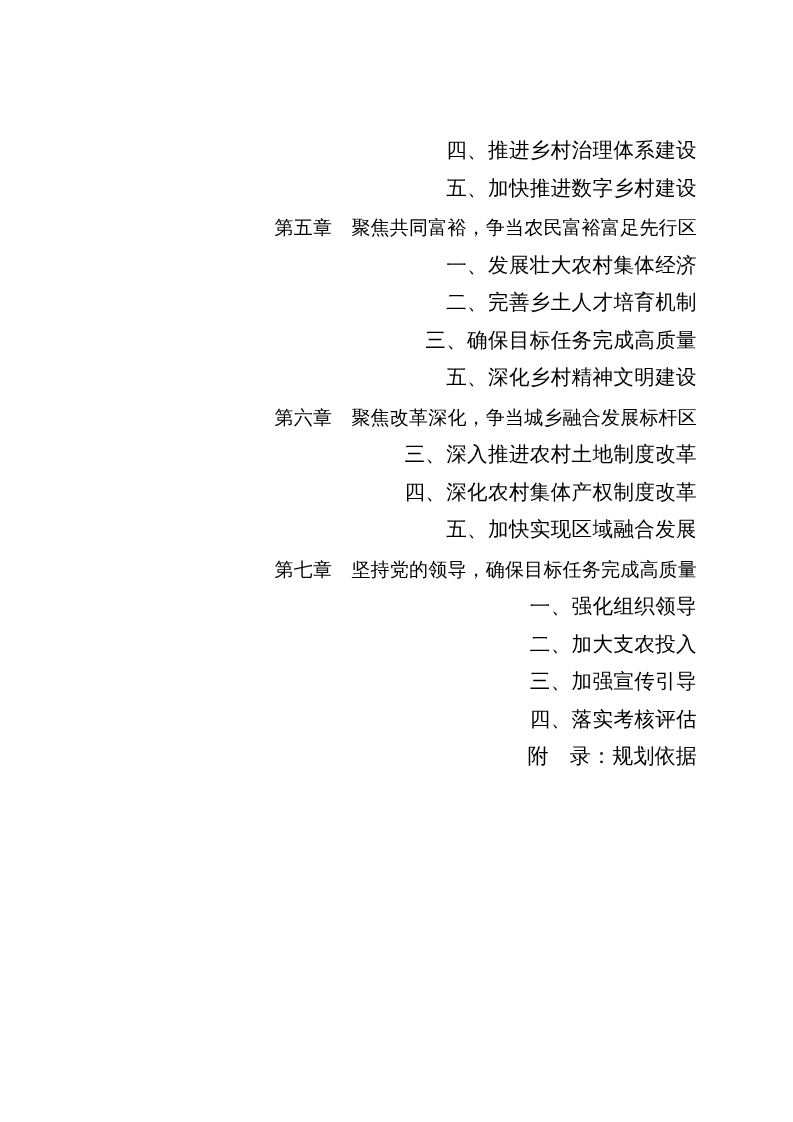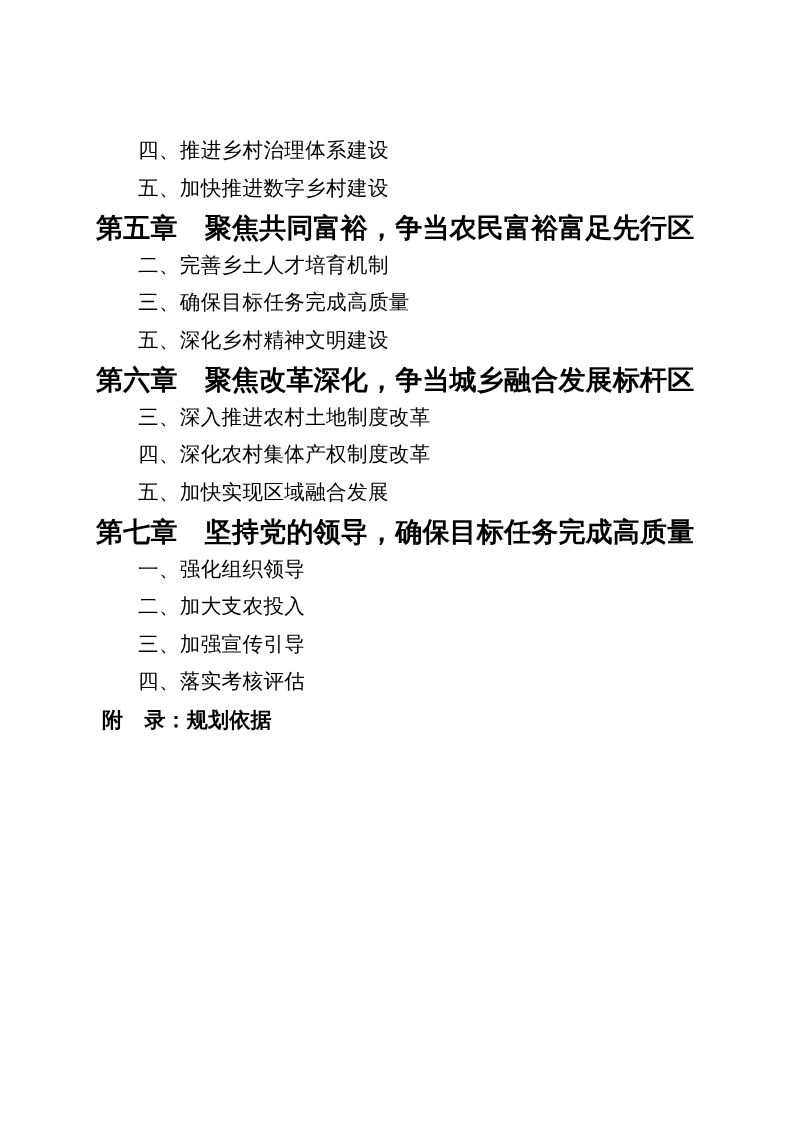--- a/index.html
+++ b/index.html
@@ -13,60 +13,62 @@
     font-family: "DejaVu Serif", "Liberation Serif", serif;
     color: #000000;
     overflow: hidden;
   }
   .page {
     position: relative;
     width: 793px;
     height: 820px;
     box-sizing: border-box;
     padding: 132px 96px 0 96px;
+    text-align: right;
   }
   .toc {
     display: block;
   }
   .toc-line {
     line-height: 37.5px;
     white-space: pre;
     letter-spacing: 0.4px;
   }
   
   .level-sub {
     padding-left: 42px;
     font-size: 20.5px;
     font-weight: normal;
   }
   
   .level-chapter {
     padding-left: 0px;
-    font-size: 27px;
-    font-weight: bold;
+    font-size: 19px;
+    font-weight: normal;
     letter-spacing: 0.2px;
   }
   .level-appendix {
     padding-left: 6px;
     font-size: 21px;
-    font-weight: bold;
+    font-weight: normal;
     letter-spacing: 0.2px;
   }
   .gap-chapter {
     margin-top: 2px;
   }
 </style>
 </head>
 <body>
 
 <div class="page">
   <div class="toc" id="toc-root">
       <div class="toc-line level-sub">四、推进乡村治理体系建设</div>
       <div class="toc-line level-sub">五、加快推进数字乡村建设</div>
       <div class="toc-line level-chapter gap-chapter">第五章　聚焦共同富裕，争当农民富裕富足先行区</div>
+      <div class="toc-line level-sub">一、发展壮大农村集体经济</div>
       <div class="toc-line level-sub">二、完善乡土人才培育机制</div>
       <div class="toc-line level-sub">三、确保目标任务完成高质量</div>
       <div class="toc-line level-sub">五、深化乡村精神文明建设</div>
       <div class="toc-line level-chapter gap-chapter">第六章　聚焦改革深化，争当城乡融合发展标杆区</div>
       <div class="toc-line level-sub">三、深入推进农村土地制度改革</div>
       <div class="toc-line level-sub">四、深化农村集体产权制度改革</div>
       <div class="toc-line level-sub">五、加快实现区域融合发展</div>
       <div class="toc-line level-chapter gap-chapter">第七章　坚持党的领导，确保目标任务完成高质量</div>
       <div class="toc-line level-sub">一、强化组织领导</div>
       <div class="toc-line level-sub">二、加大支农投入</div>

